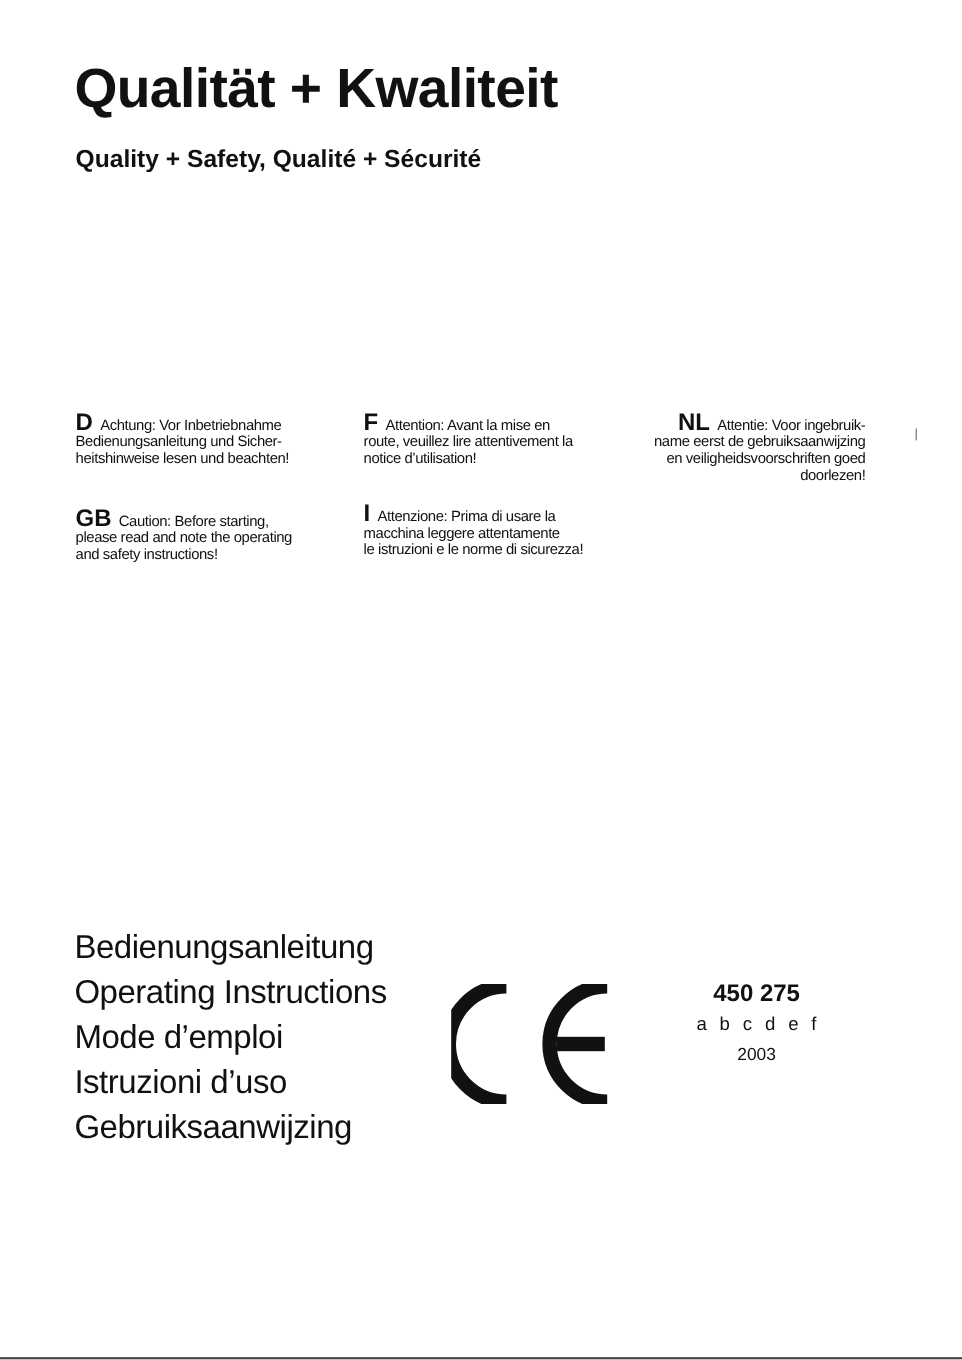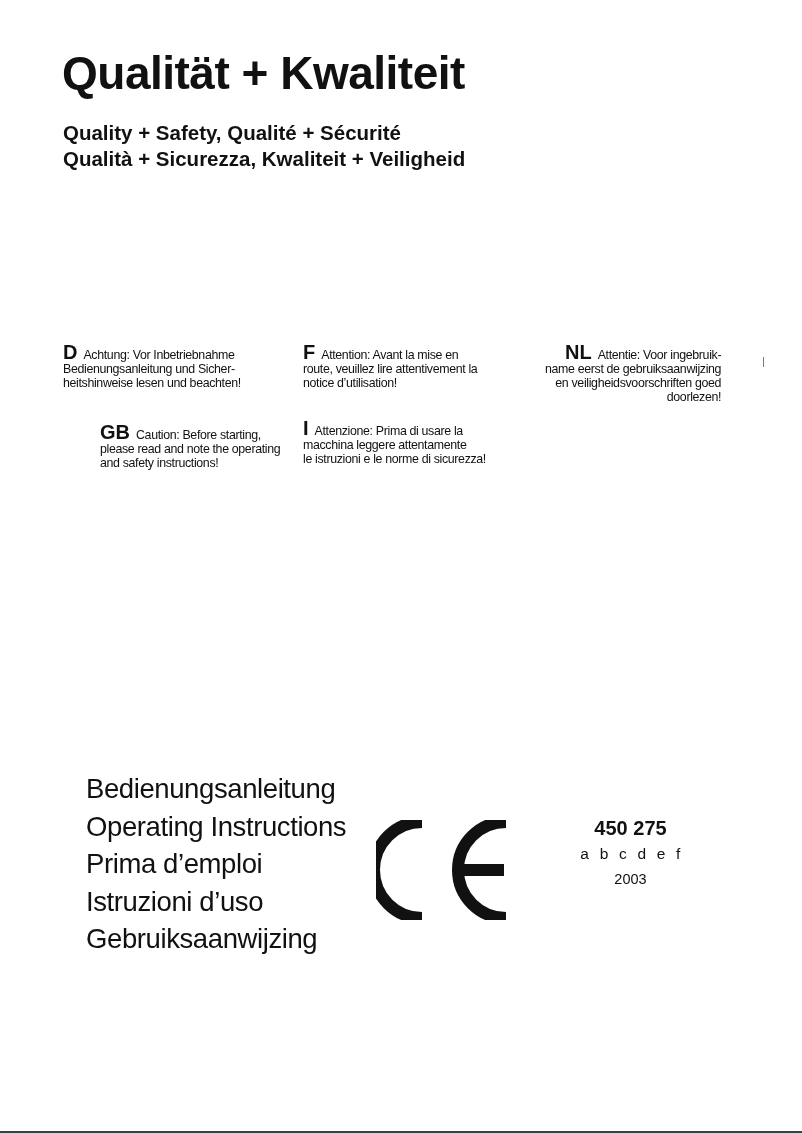--- a/index.html
+++ b/index.html
@@ -17,49 +17,47 @@
     white-space: nowrap;
   }
   .warn {
     font-size: 12.4px; line-height: 14px; letter-spacing: -0.35px; white-space: nowrap;
   }
   .warn .code { font-size: 20px; font-weight: bold; margin-right: 6px; letter-spacing: 0; }
   .warn .lead { font-weight: normal; font-size: 12.4px; }
   .manual-titles {
     left: 62px; top: 770px; font-size: 27.5px; line-height: 37.5px; letter-spacing: -0.4px;
     white-space: nowrap;
-    margin-left: 24px;
   }
   .ce { left: 376px; top: 820px; width: 134px; height: 100px; }
   .model {
     left: 560px; top: 815px; width: 141px; text-align: center; white-space: nowrap;
   }
   .model .num { font-size: 20px; font-weight: bold; line-height: 26px; }
   .model .variants { font-size: 15.5px; letter-spacing: 3.2px; line-height: 26px; margin-right: -3px; }
   .model .year { font-size: 14.5px; line-height: 24px; }
   .bottom-line { left: 0; top: 1131px; width: 802px; height: 2px; background: #3a4045; }
   .tick { left: 763px; top: 357px; width: 1px; height: 10px; background: #777; }
 </style>
 </head>
 <body>
 
 <div class="abs title">Qualität + Kwaliteit</div>
 
 <div class="abs subtitle">
   <div>Quality + Safety, Qualité + Sécurité</div>
-  <div>Qualità + Sicurezza, Kwaliteit + Veiligheid</div>
 </div>
 
 <div class="abs warn" style="left:63px; top:345px;">
   <div><span class="code">D</span><span class="lead">Achtung:</span> <span>Vor Inbetriebnahme</span></div>
   <div>Bedienungsanleitung und Sicher-</div>
   <div>heitshinweise lesen und beachten!</div>
 </div>
 
-<div class="abs warn" style="left:63px; top:425px;margin-left:37px;">
+<div class="abs warn" style="left:63px; top:425px;">
   <div><span class="code">GB</span><span class="lead">Caution:</span> <span>Before starting,</span></div>
   <div>please read and note the operating</div>
   <div>and safety instructions!</div>
 </div>
 
 <div class="abs warn" style="left:303px; top:345px;">
   <div><span class="code">F</span><span class="lead">Attention:</span> <span>Avant la mise en</span></div>
   <div>route, veuillez lire attentivement la</div>
   <div>notice d’utilisation!</div>
 </div>
@@ -74,21 +72,21 @@
   <div><span class="code">NL</span><span class="lead">Attentie:</span> <span>Voor ingebruik-</span></div>
   <div>name eerst de gebruiksaanwijzing</div>
   <div>en veiligheidsvoorschriften goed</div>
   <div>doorlezen!</div>
 </div>
 <div class="abs tick"></div>
 
 <div class="abs manual-titles">
   <div>Bedienungsanleitung</div>
   <div>Operating Instructions</div>
-  <div>Prima d’emploi</div>
+  <div>Mode d’emploi</div>
   <div>Istruzioni d’uso</div>
   <div>Gebruiksaanwijzing</div>
 </div>
 
 <div class="abs ce">
   <svg width="134" height="100" viewBox="0 0 134 100">
 
     <path d="M 46 2 A 48 48 0 0 0 46 98" fill="none" stroke="#111" stroke-width="12"></path>
 
     <path d="M 130 2 A 48 48 0 0 0 130 98" fill="none" stroke="#111" stroke-width="12"></path>

